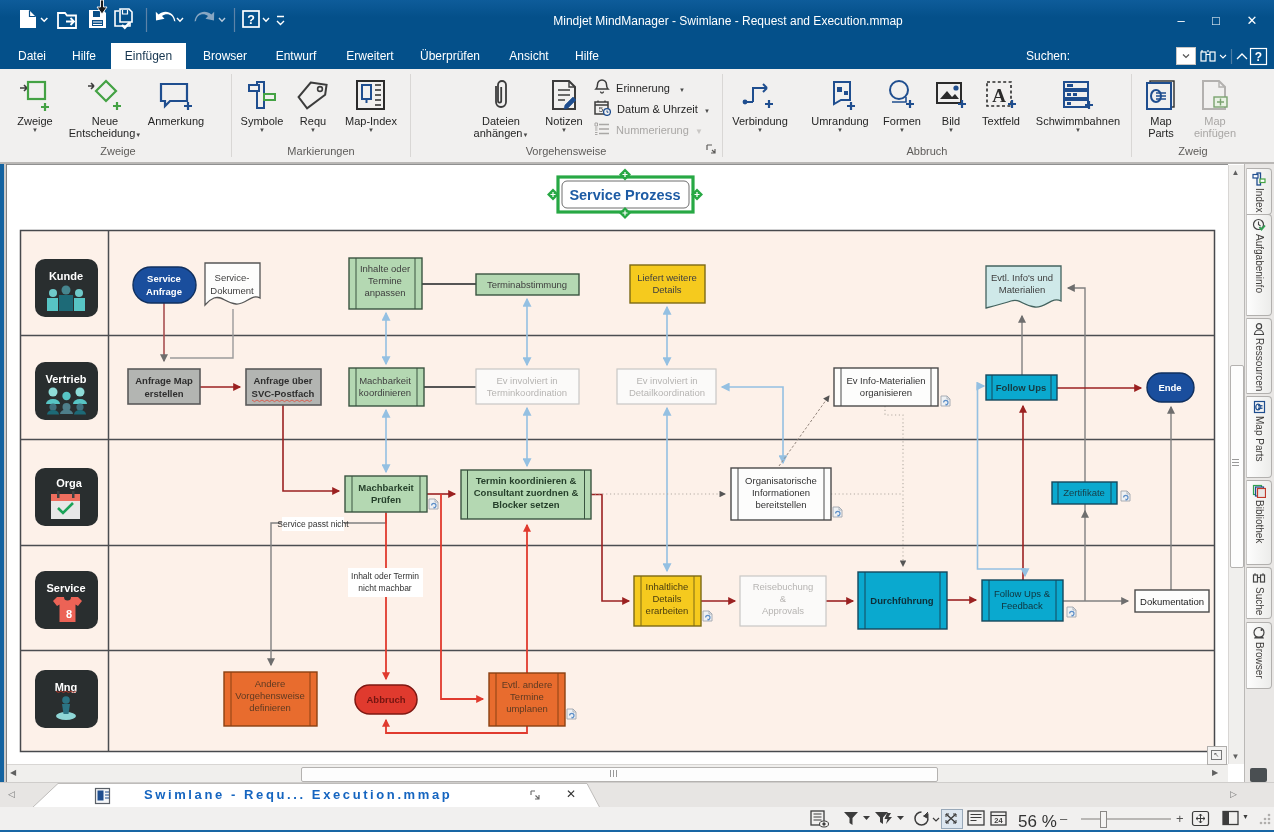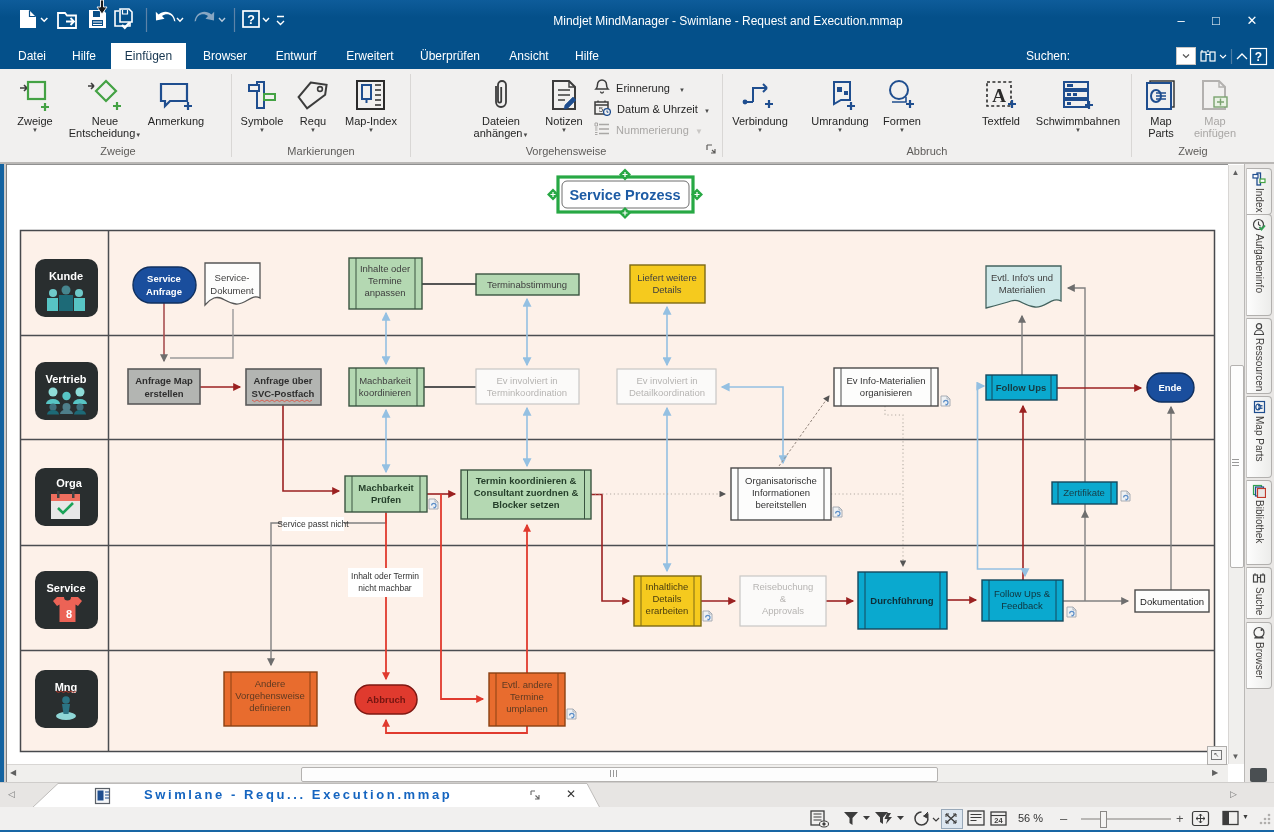--- a/index.html
+++ b/index.html
@@ -227,20 +227,30 @@
         <div class="lbl">Umrandung</div>
         <div class="dar">▼</div>
       </div>
     <div class="bb" style="left:902px">
         <div class="bicon"><svg width="36" height="34" viewBox="0 0 36 34" fill="none">
             <circle cx="15" cy="12" r="9" stroke="#1f4e8f" stroke-width="2"></circle>
             <path d="M8 24 h14 v-5" stroke="#1f4e8f" stroke-width="1.6"></path>
             <path d="M26 22 v8 m-4-4 h8" stroke="#1f4e8f" stroke-width="2.2"></path>
           </svg></div>
         <div class="lbl">Formen</div>
+        <div class="dar">▼</div>
+      </div>
+    <div class="bb" style="left:951px">
+        <div class="bicon"><svg width="36" height="34" viewBox="0 0 36 34" fill="none">
+            <rect x="4" y="5" width="24" height="20" stroke="#2b2b2b" stroke-width="2"></rect>
+            <path d="M7 21 l7-8 5 6 3-3 4 5" fill="#2b2b2b"></path>
+            <circle cx="23" cy="10" r="2.6" fill="#1f4e8f"></circle>
+            <path d="M29 22 v8 m-4-4 h8" stroke="#1f4e8f" stroke-width="2.2"></path>
+          </svg></div>
+        <div class="lbl">Bild</div>
         <div class="dar">▼</div>
       </div>
     <div class="bb" style="left:1001px">
         <div class="bicon"><svg width="36" height="34" viewBox="0 0 36 34" fill="none">
             <rect x="4" y="4" width="24" height="24" stroke="#2b2b2b" stroke-width="1.6" stroke-dasharray="3 2.4"></rect>
             <text x="16" y="24" font-size="19" font-weight="bold" fill="#2b2b2b" text-anchor="middle" font-family="Liberation Serif">A</text>
             <path d="M29 22 v8 m-4-4 h8" stroke="#1f4e8f" stroke-width="2.2"></path>
           </svg></div>
         <div class="lbl">Textfeld</div>
       </div>
@@ -718,21 +728,21 @@
       </svg>
     <svg class="abs" style="left:967px;top:3px" width="19" height="17" viewBox="0 0 19 17" fill="none" stroke="#3c3c3c">
         <rect x="1" y="1" width="16" height="14" stroke-width="1.3"></rect>
         <path d="M3.5 4.5 h11 M3.5 7.5 h11 M3.5 10.5 h6" stroke-width="1.1"></path>
       </svg>
     <svg class="abs" style="left:990px;top:3px" width="18" height="17" viewBox="0 0 18 17" fill="none" stroke="#3c3c3c">
         <rect x="1" y="2" width="15" height="13" stroke-width="1.3"></rect>
         <path d="M1 5.5 h15" stroke-width="1.1"></path>
         <text x="8.5" y="13" font-size="7.5" font-weight="bold" fill="#3c3c3c" stroke="none" text-anchor="middle" font-family="Liberation Sans">24</text>
       </svg>
-    <div class="abs" style="left:1018px;top:5px;font-size:11px;color:#333">56 %</div>
+    <div class="abs" style="left:1018px;top:5px;font-size:17px;color:#333">56 %</div>
     <div class="abs" style="left:1060px;top:4px;font-size:13px;color:#555">–</div>
     <div class="abs" style="left:1081px;top:10.5px;width:90px;height:2px;background:#b9b7b5"></div>
     <div class="abs" style="left:1100px;top:4px;width:5px;height:15px;background:#f4f3f2;border:1px solid #8a8886"></div>
     <div class="abs" style="left:1176px;top:4px;font-size:13px;color:#555">+</div>
     <svg class="abs" style="left:1191px;top:3px" width="19" height="17" viewBox="0 0 19 17" fill="none" stroke="#3c3c3c">
         <rect x="1.5" y="1.5" width="16" height="14" rx="2" stroke-width="1.2"></rect>
         <path d="M9.5 4 v9 M5 8.5 h9 M9.5 4 l-1.5 1.8 M9.5 4 l1.5 1.8 M9.5 13 l-1.5 -1.8 M9.5 13 l1.5 -1.8 M5 8.5 l1.8 -1.5 M5 8.5 l1.8 1.5 M14 8.5 l-1.8 -1.5 M14 8.5 l-1.8 1.5" stroke-width="1"></path>
       </svg>
     <svg class="abs" style="left:1222px;top:3px" width="18" height="17" viewBox="0 0 18 17">
         <rect x="1" y="1.5" width="15" height="13" fill="none" stroke="#3c3c3c" stroke-width="1.3"></rect>

